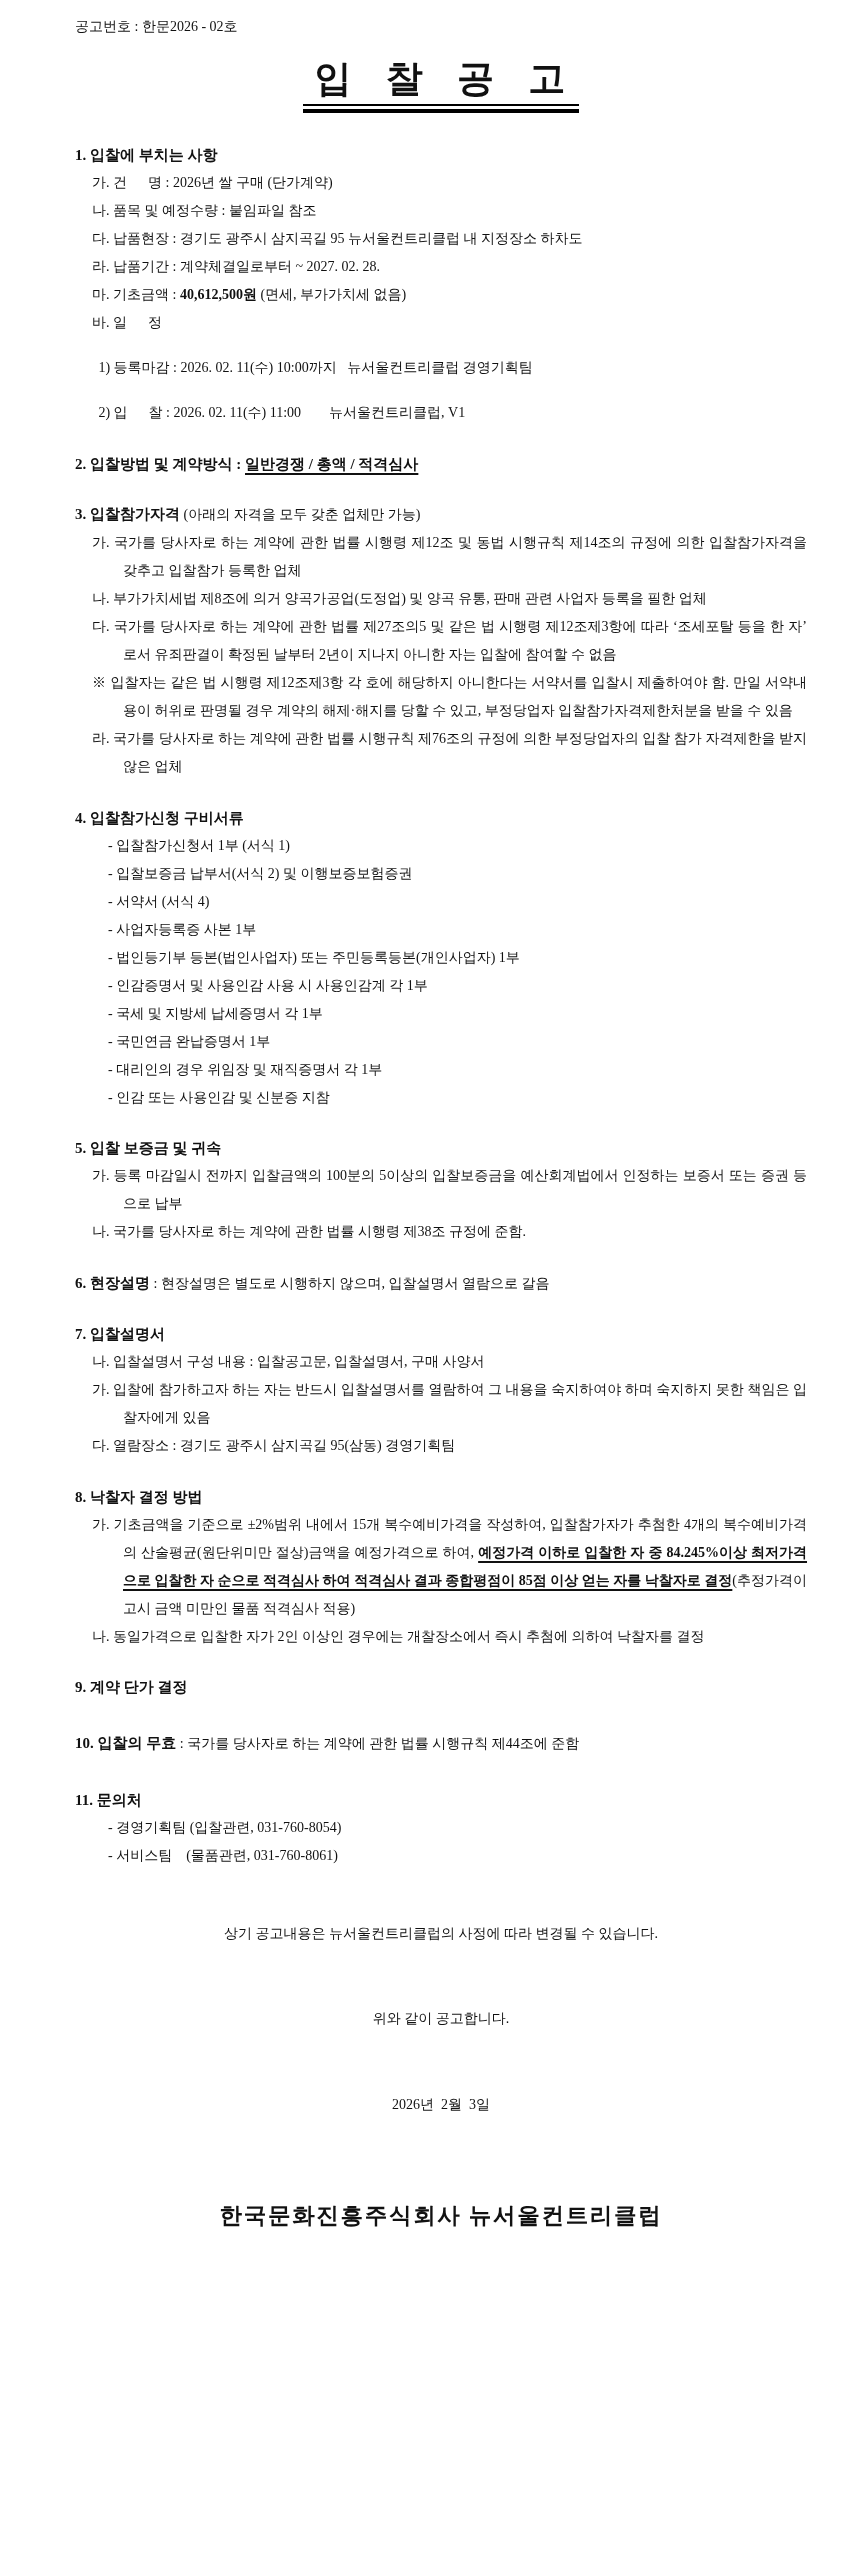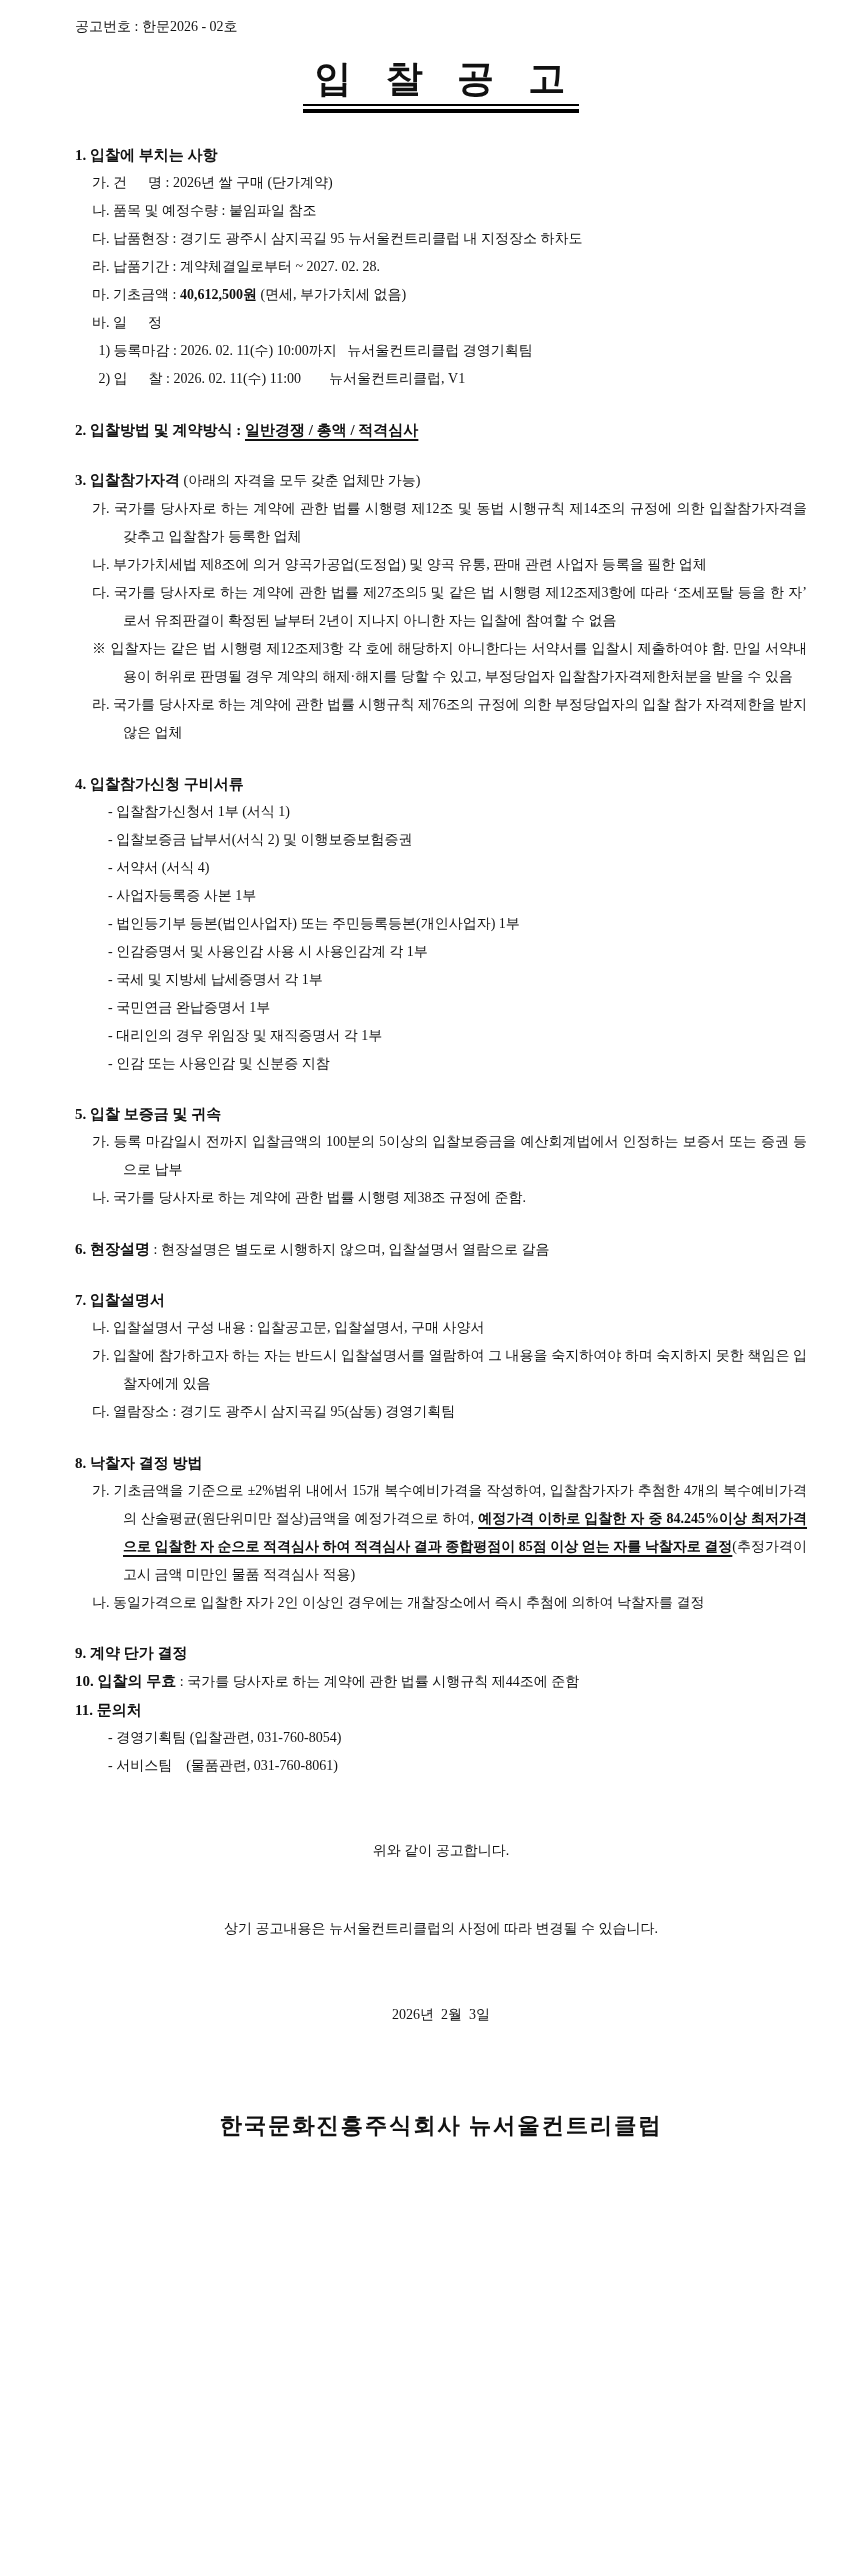--- a/index.html
+++ b/index.html
@@ -31,24 +31,24 @@
     font-family: Liberation Serif, serif;
   }
   .doc-title::after {
     content: "";
     position: absolute;
     left: 0; right: 0; bottom: -8.3px;
     height: 4.2px;
     background: #000;
   }
   .section { margin-top: 22.5px; }
-  .section-wide { }
+  .section-wide { margin-top: 28px; }
   .sec-heading { font-weight: bold; font-size: 15px; }
   .sub   { margin-left: 17px; padding-left: 31px; text-indent: -31px; }
-  .subnum{ margin-left: 23.4px; padding-left: 33px; text-indent: -33px; }
+  .subnum{ margin-left: 23.4px; padding-left: 33px; text-indent: -33px; margin-top: 17px; }
   .bullet{ margin-left: 33px; padding-left: 19px; text-indent: -19px; }
   .plain { margin-left: 10px; }
   .b { font-weight: bold; }
   .u-bold {
     font-weight: bold;
     text-decoration: underline;
     text-decoration-thickness: 1.7px;
     text-underline-offset: 4.2px;
   }
   .center { text-align: center; }
@@ -143,20 +143,20 @@
   <div class="section-wide">
     <div><span class="sec-heading">10. 입찰의 무효</span><span> : 국가를 당사자로 하는 계약에 관한 법률 시행규칙 제44조에 준함</span></div>
   </div>
 
   <div class="section-wide">
     <div class="sec-heading">11. 문의처</div>
     <div class="bullet">- 경영기획팀 (입찰관련, 031-760-8054)</div>
     <div class="bullet">- 서비스팀&nbsp;&nbsp;&nbsp;&nbsp;(물품관련, 031-760-8061)</div>
   </div>
 
+  <div class="center closing-note">상기 공고내용은 뉴서울컨트리클럽의 사정에 따라 변경될 수 있습니다.</div>
   <div class="center closing-announce">위와 같이 공고합니다.</div>
-  <div class="center closing-note">상기 공고내용은 뉴서울컨트리클럽의 사정에 따라 변경될 수 있습니다.</div>
   <div class="center closing-date">2026년&nbsp;&nbsp;2월&nbsp;&nbsp;3일</div>
 
   <div class="center footer-org">한국문화진흥주식회사 뉴서울컨트리클럽</div>
 
 </div>
 
 
 </body></html>

